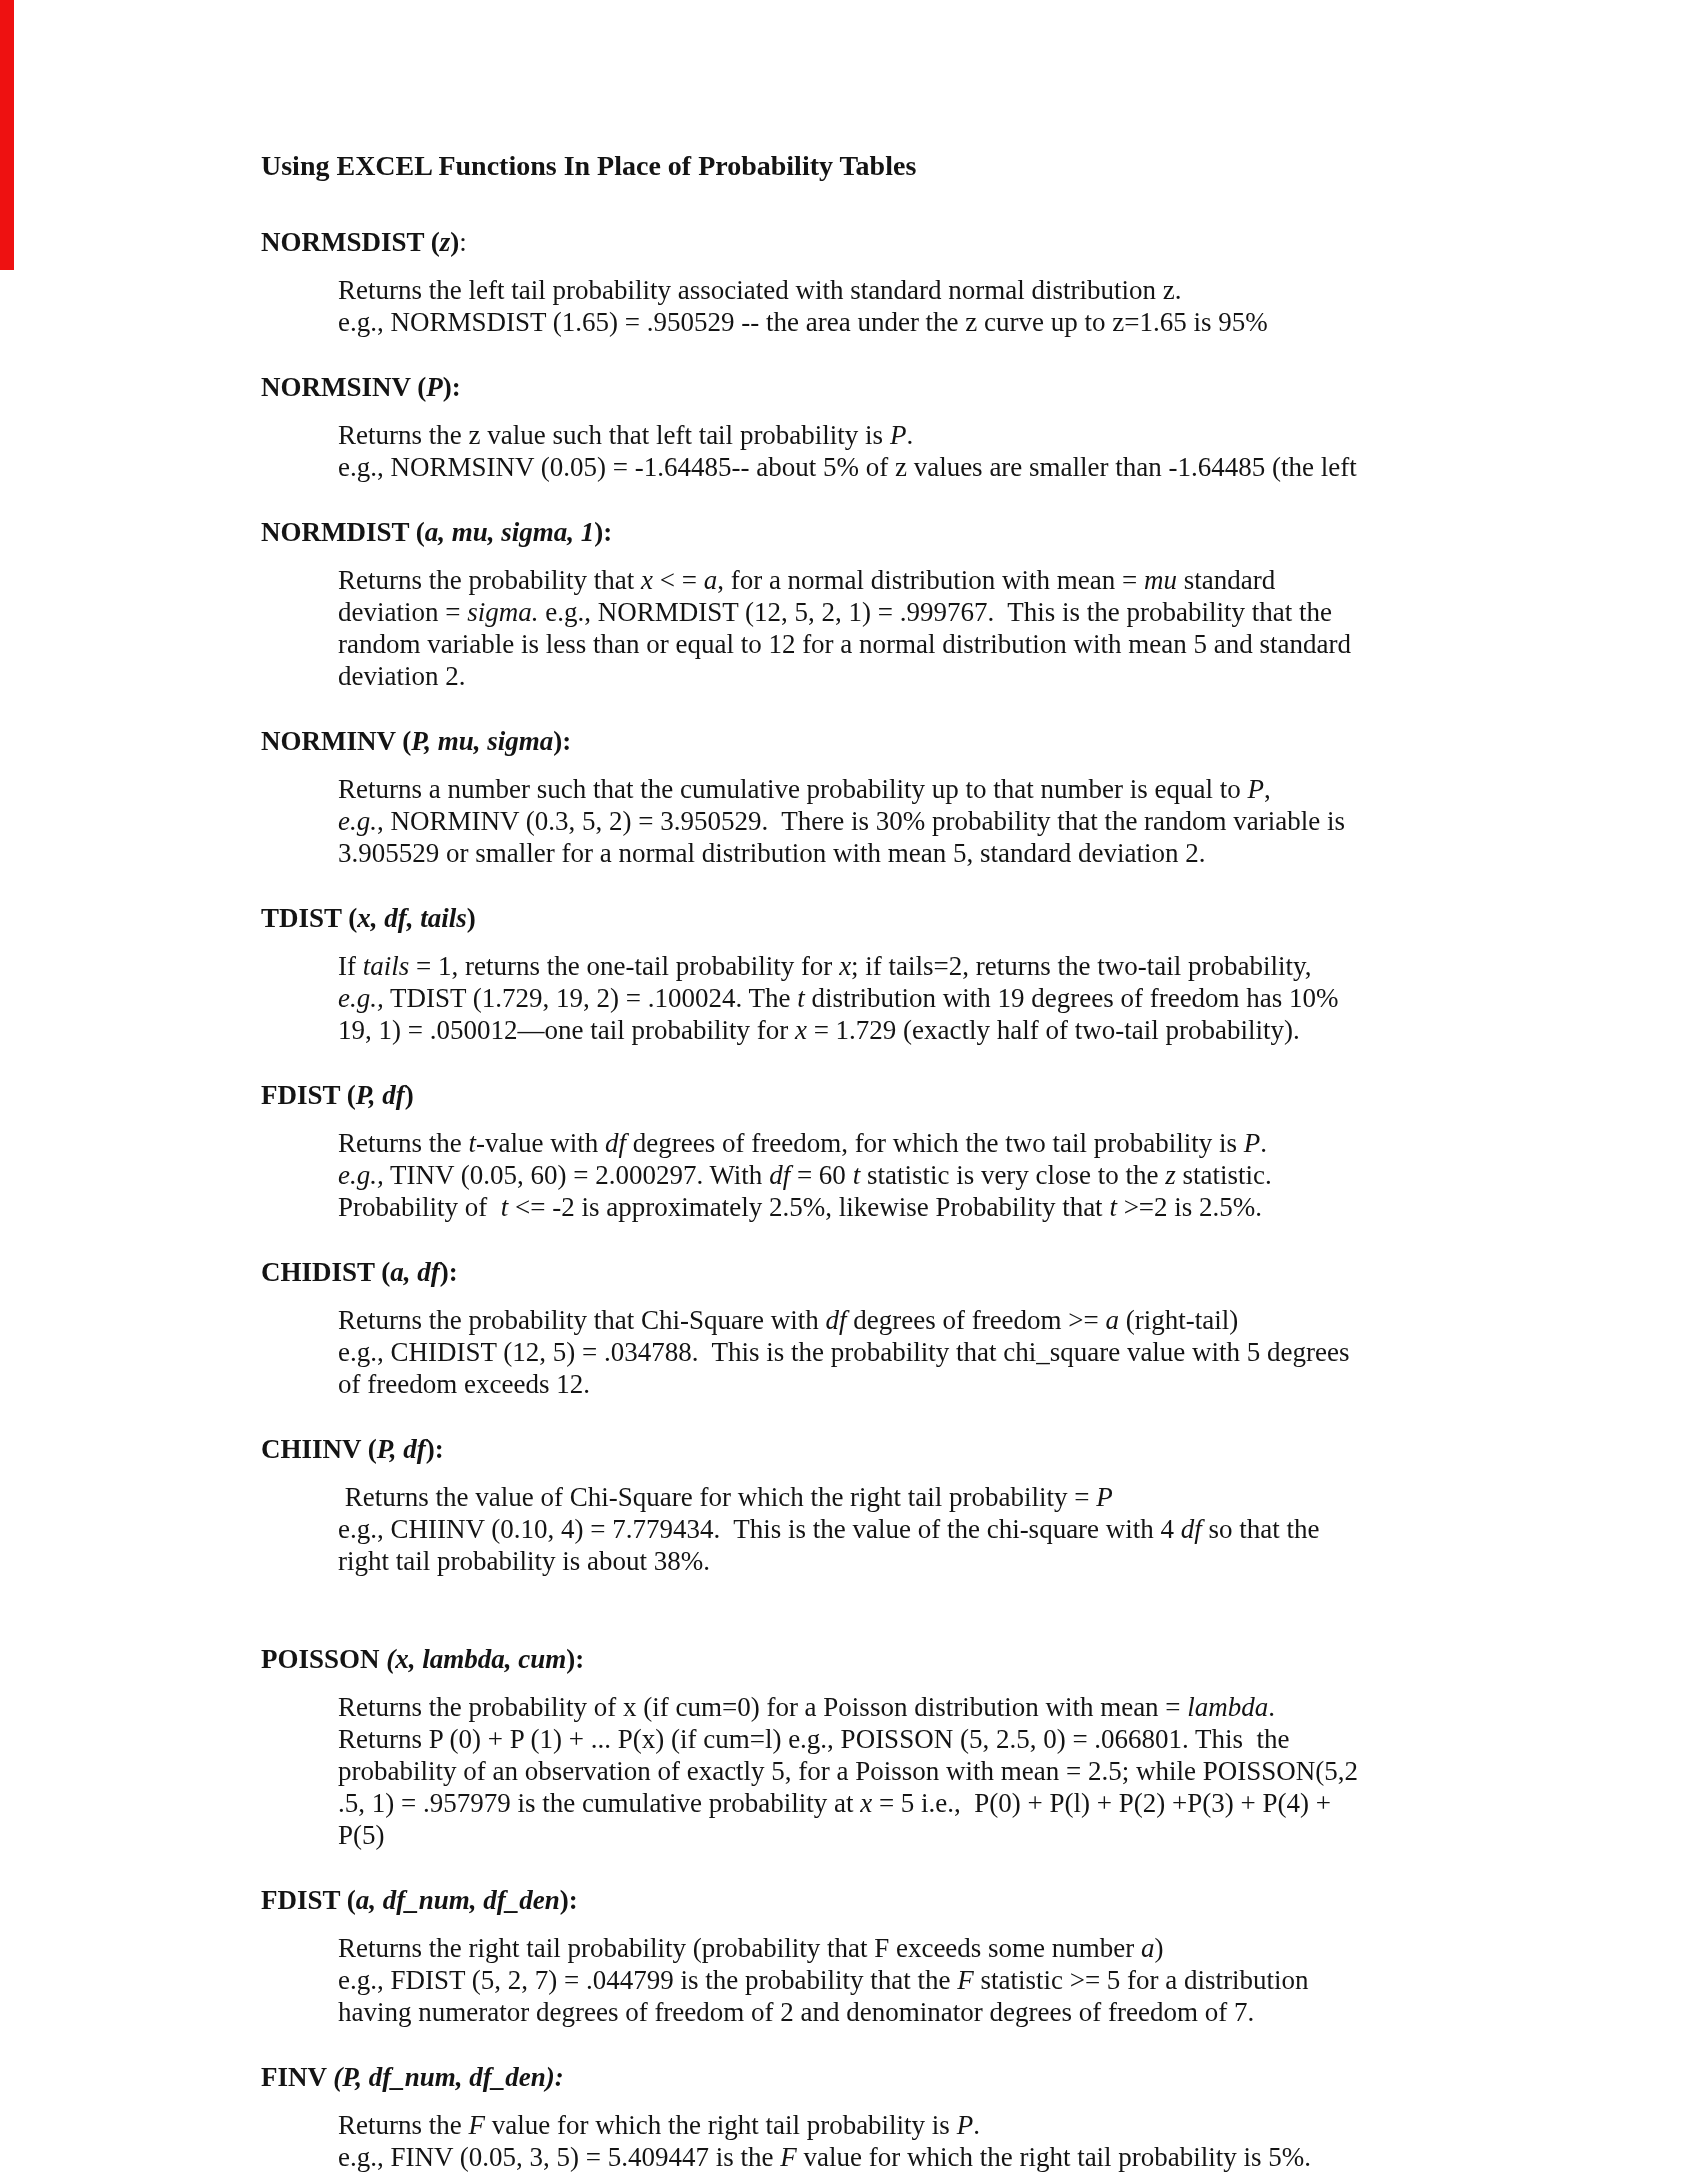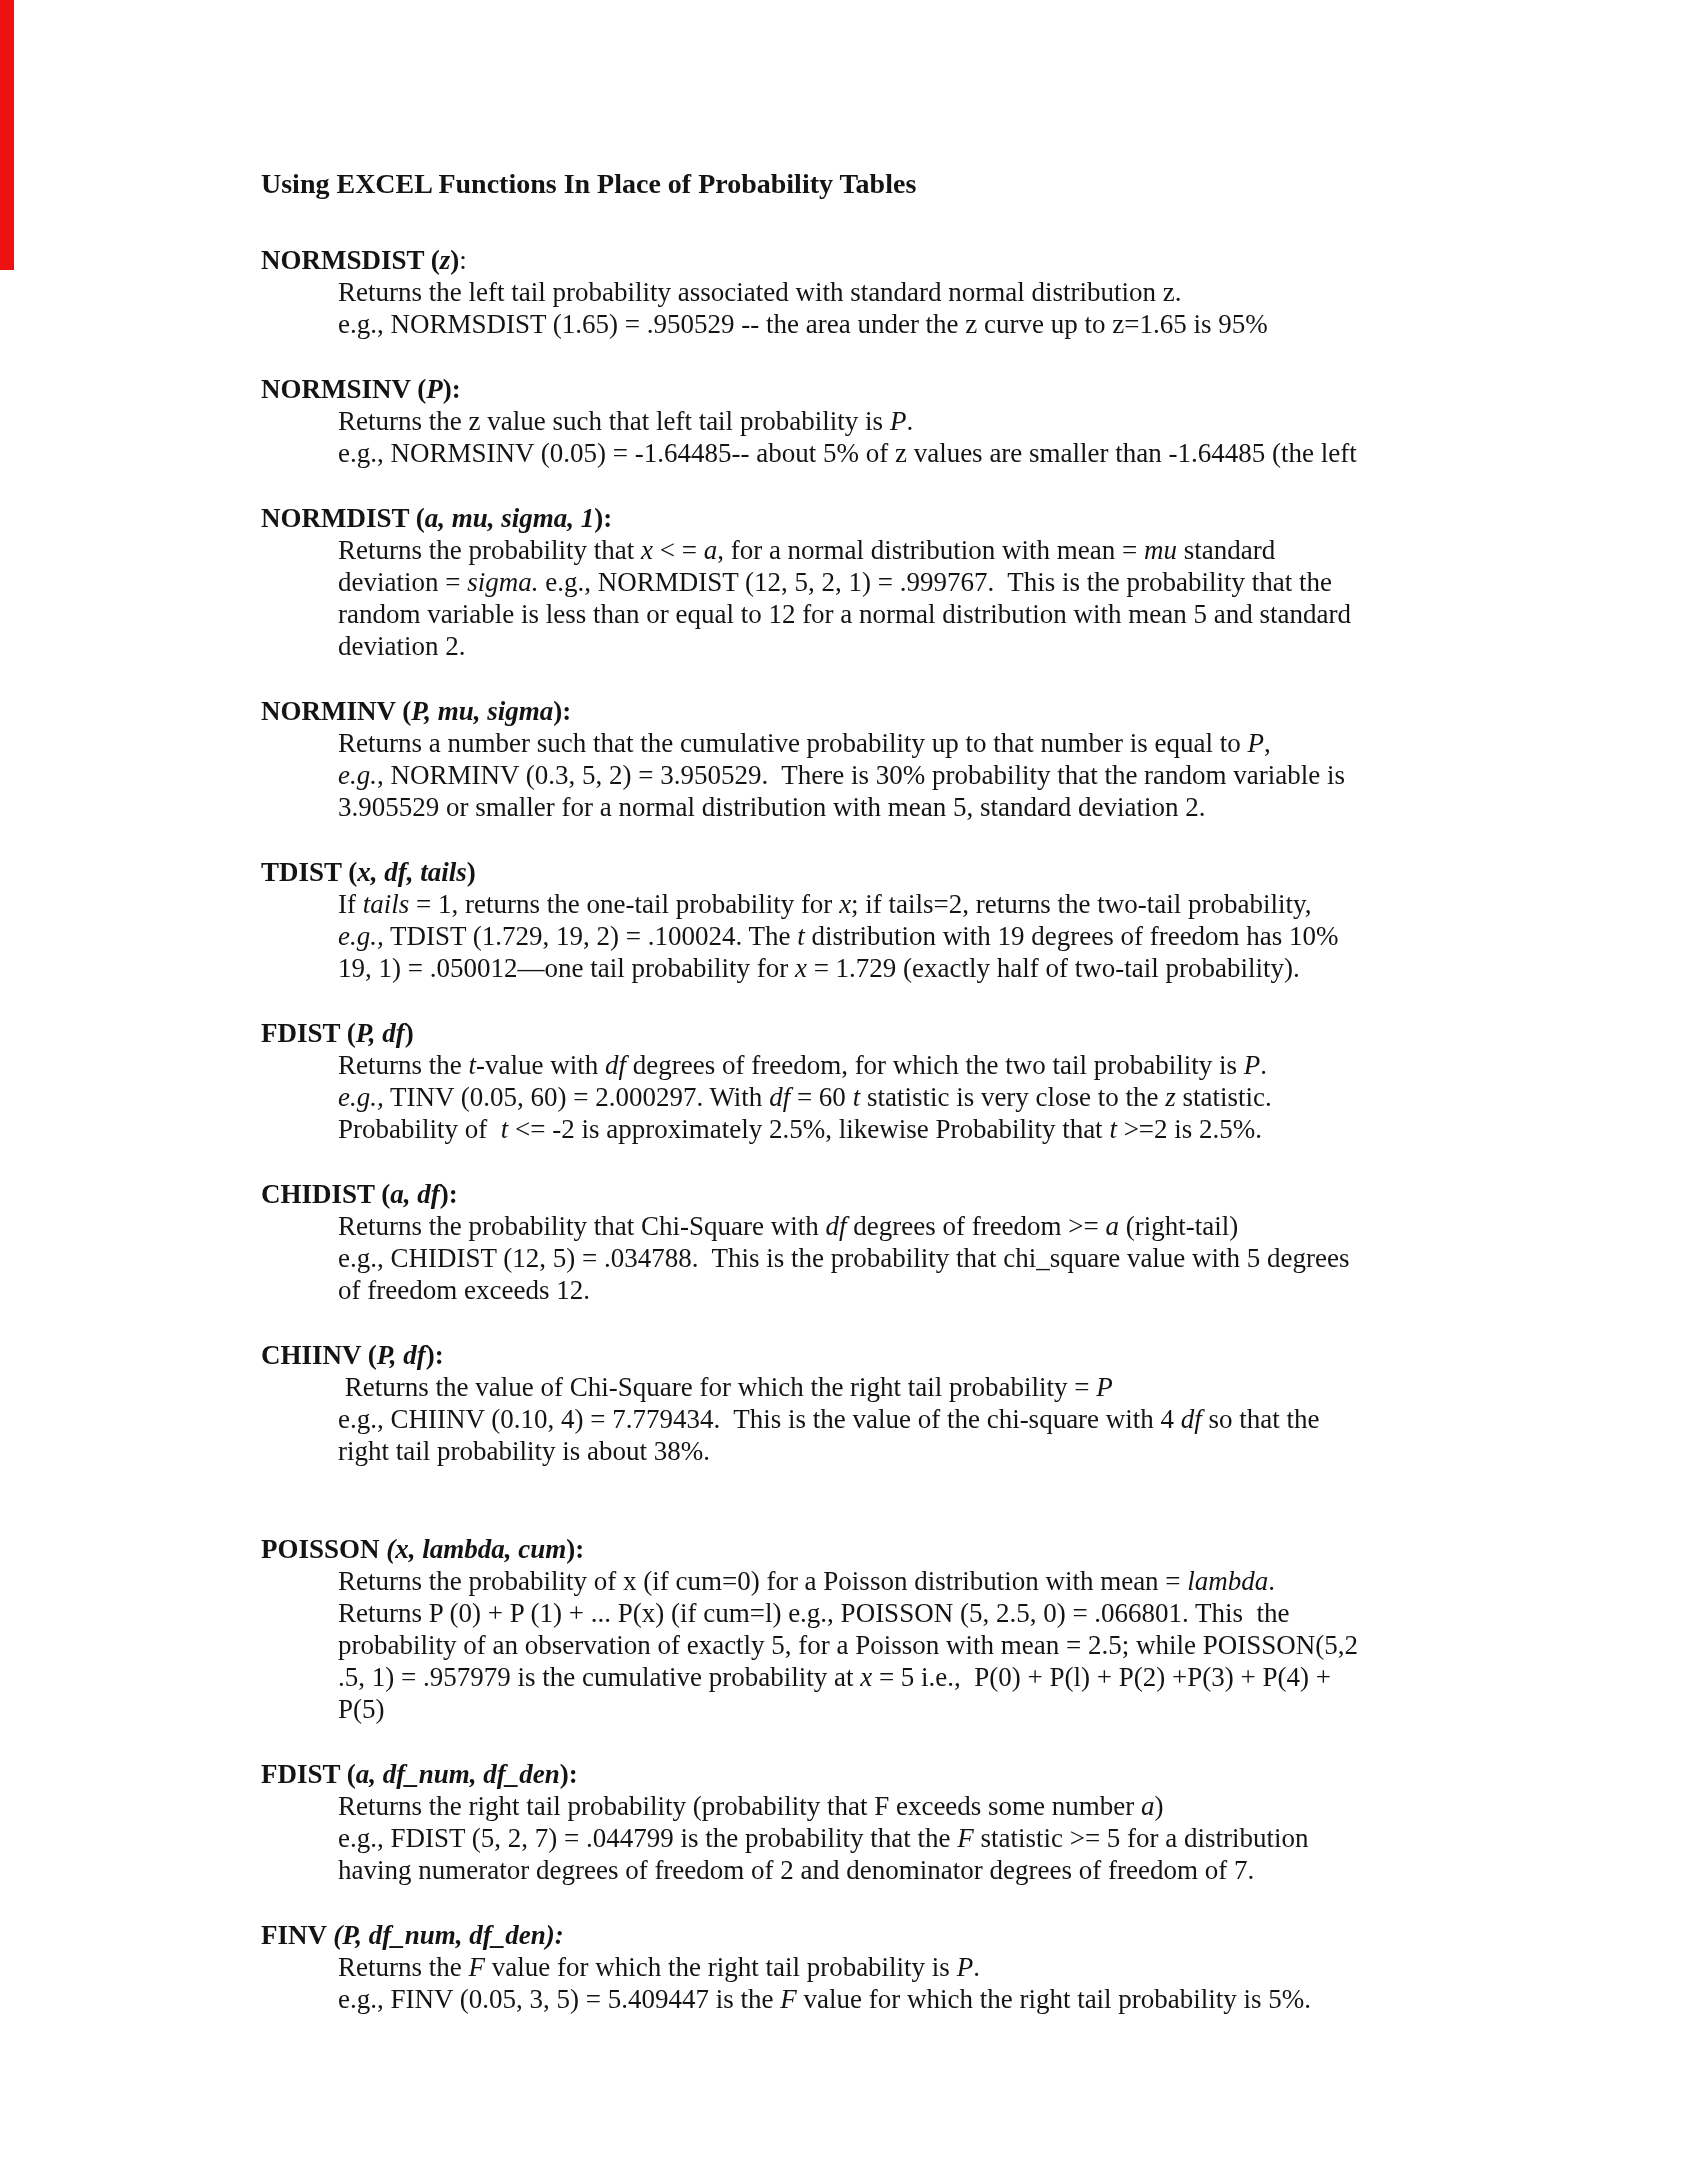--- a/index.html
+++ b/index.html
@@ -15,36 +15,36 @@
   .red-bar {
     position: absolute;
     left: 0;
     top: 0;
     width: 14px;
     height: 270px;
   }
   .doc {
     position: absolute;
     left: 261px;
-    top: 168px;
+    top: 150px;
     width: 1287px;
     font-size: 27px;
     line-height: 32px;
   }
   .title {
     font-weight: 700;
     font-size: 28px;
     margin-bottom: 44px;
     white-space: pre-wrap;
   }
   .section { margin-top: 33px; }
   .section.first { margin-top: 0; }
   .section.xgap { margin-top: 66px; }
   .heading { font-weight: 700; white-space: pre-wrap; }
-  .body-lines { margin-left: 77px; }
+  .body-lines { margin-left: 77px; margin-top: 16px; }
   .line { white-space: pre-wrap; }
   .seg.n { font-style: normal; font-weight: 400; }
   .seg.i { font-style: italic; }
   .seg.b { font-weight: 700; }
   .seg.bi { font-weight: 700; font-style: italic; }
 </style>
 </head>
 <body style="background: rgb(255, 255, 255); color: rgb(20, 20, 20);">
 
 <div class="red-bar" style="background: rgb(238, 17, 17);"></div>

